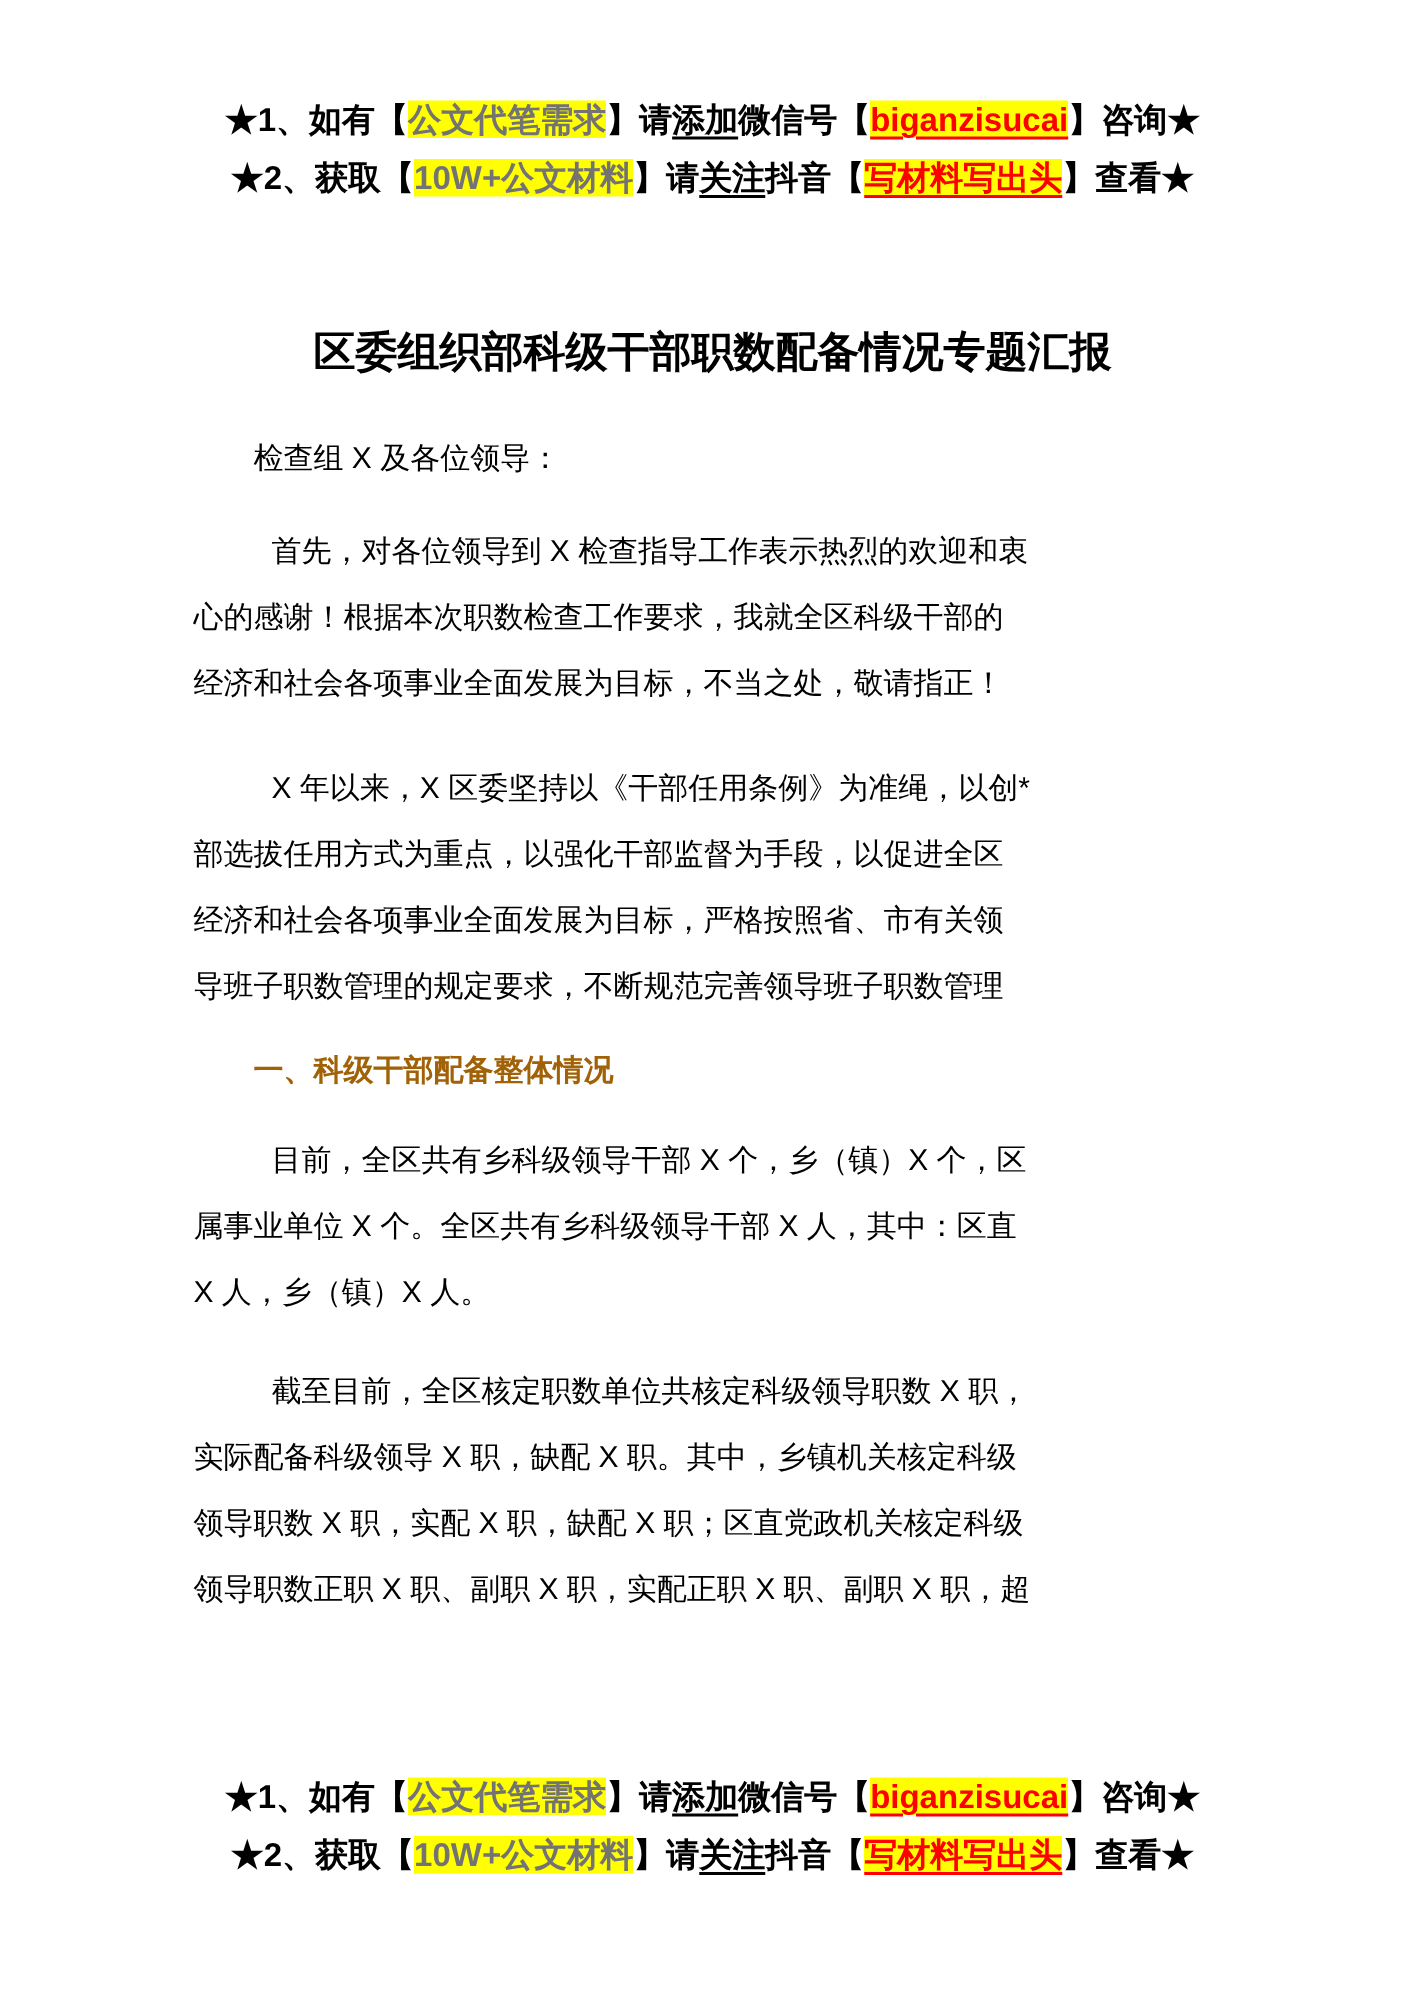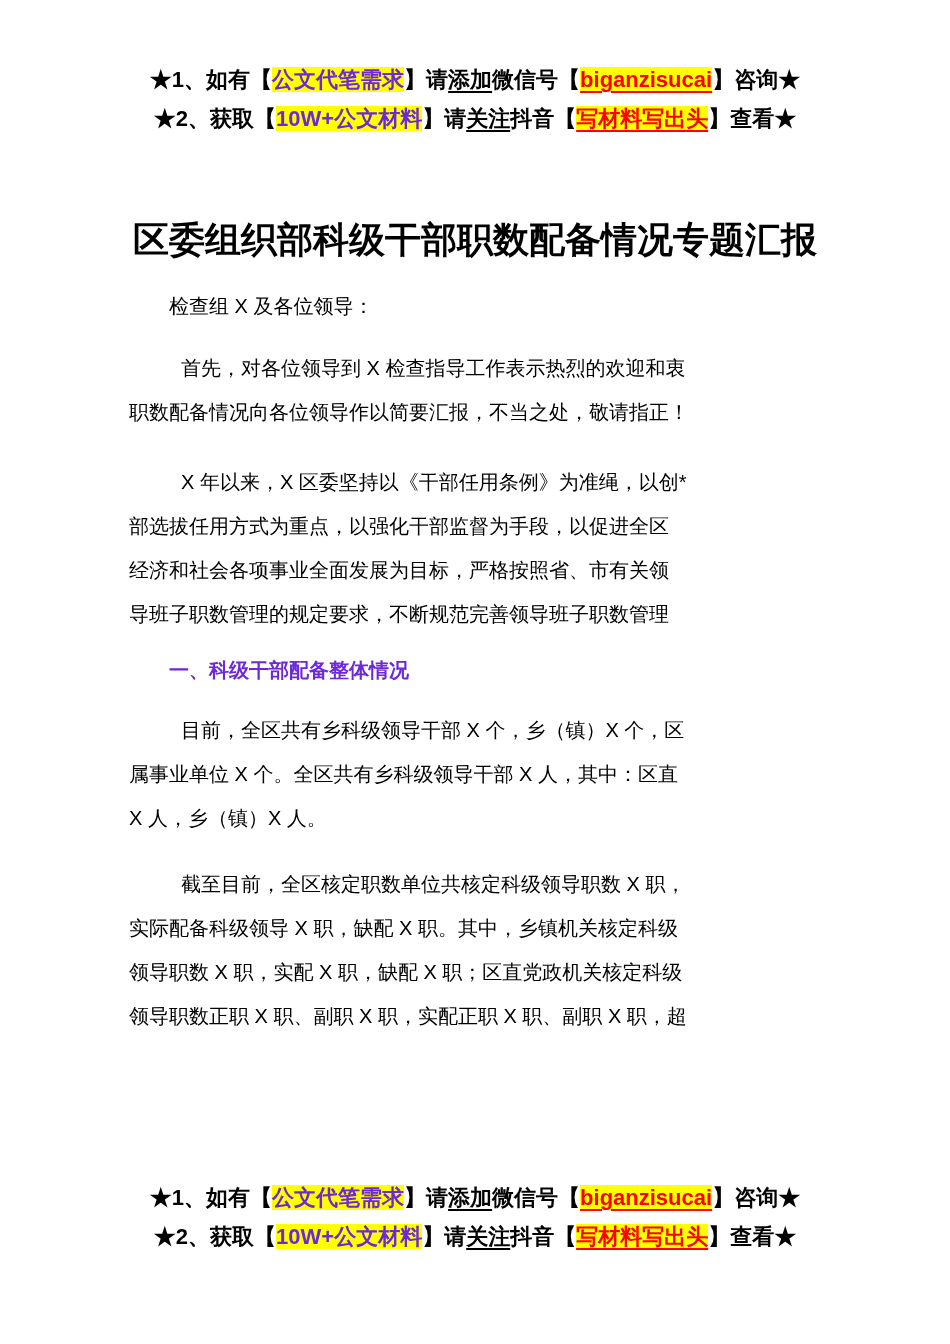--- a/index.html
+++ b/index.html
@@ -29,36 +29,36 @@
   .promo.header { top: 60px; }
   .promo.footer { top: 1178px; }
   .promo .promo-line { height: 39px; line-height: 39px; white-space: nowrap; }
   .seg-black { color: #000000; }
   .seg-black-u {
     color: #000000;
     text-decoration: underline;
     text-decoration-thickness: 2px;
     text-underline-offset: 4px;
   }
-  .seg-red-hl { color: #6d28d9; background: #ffff00; }
+  .seg-red-hl { color: #737373; background: #ffff00; }
   .seg-red-hl-u {
     color: #ff0000;
     background: #ffff00;
     text-decoration: underline;
     text-decoration-thickness: 2px;
     text-underline-offset: 4px;
   }
   
   .doc-title {
     position: absolute;
     top: 190px;
     left: 117px;
     width: 716px;
     text-align: center;
-    font-size: 36px;
+    font-size: 28px;
     line-height: 52px;
     font-weight: 900;
     white-space: nowrap;
     color: #000000;
   }
   
   .doc-body {
     position: absolute;
     top: 284px;
     left: 117px;
@@ -72,21 +72,21 @@
   .salutation { line-height: 44px; height: 44px; padding-left: 52px; white-space: nowrap; }
   .mt18 { margin-top: 18px; }
   .mt26 { margin-top: 26px; }
   .mt16 { margin-top: 16px; }
   .mt22 { margin-top: 22px; }
   .section-heading {
     line-height: 44px;
     height: 44px;
     padding-left: 52px;
     font-weight: bold;
-    color: #6d28d9;
+    color: #a16207;
     white-space: nowrap;
   }
 </style>
 </head>
 <body>
 
 <div class="page">
 
   <div class="promo header">
     <div class="promo-line"><span class="seg-black">★1、如有【</span><span class="seg-red-hl">公文代笔需求</span><span class="seg-black">】请</span><span class="seg-black-u">添加</span><span class="seg-black">微信号【</span><span class="seg-red-hl-u">biganzisucai</span><span class="seg-black">】咨询★</span></div>
@@ -94,21 +94,22 @@
   </div>
 
   <h1 class="doc-title">区委组织部科级干部职数配备情况专题汇报</h1>
 
   <div class="doc-body">
 
     <div class="salutation">检查组 X 及各位领导：</div>
 
     <div class="para mt18">
         <div class="bline first">首先，对各位领导到 X 检查指导工作表示热烈的欢迎和衷</div>
-        <div class="bline">职数配备情况向各位领导作以简要汇报，不当之处，敬请指正！</div>
+        <div class="bline">心的感谢！根据本次职数检查工作要求，我就全区科级干部的</div>
+        <div class="bline">经济和社会各项事业全面发展为目标，不当之处，敬请指正！</div>
       </div>
 
     <div class="para mt26">
         <div class="bline first">X 年以来，X 区委坚持以《干部任用条例》为准绳，以创*</div>
         <div class="bline">部选拔任用方式为重点，以强化干部监督为手段，以促进全区</div>
         <div class="bline">经济和社会各项事业全面发展为目标，严格按照省、市有关领</div>
         <div class="bline">导班子职数管理的规定要求，不断规范完善领导班子职数管理</div>
       </div>
 
     <div class="section-heading">一、科级干部配备整体情况</div>

